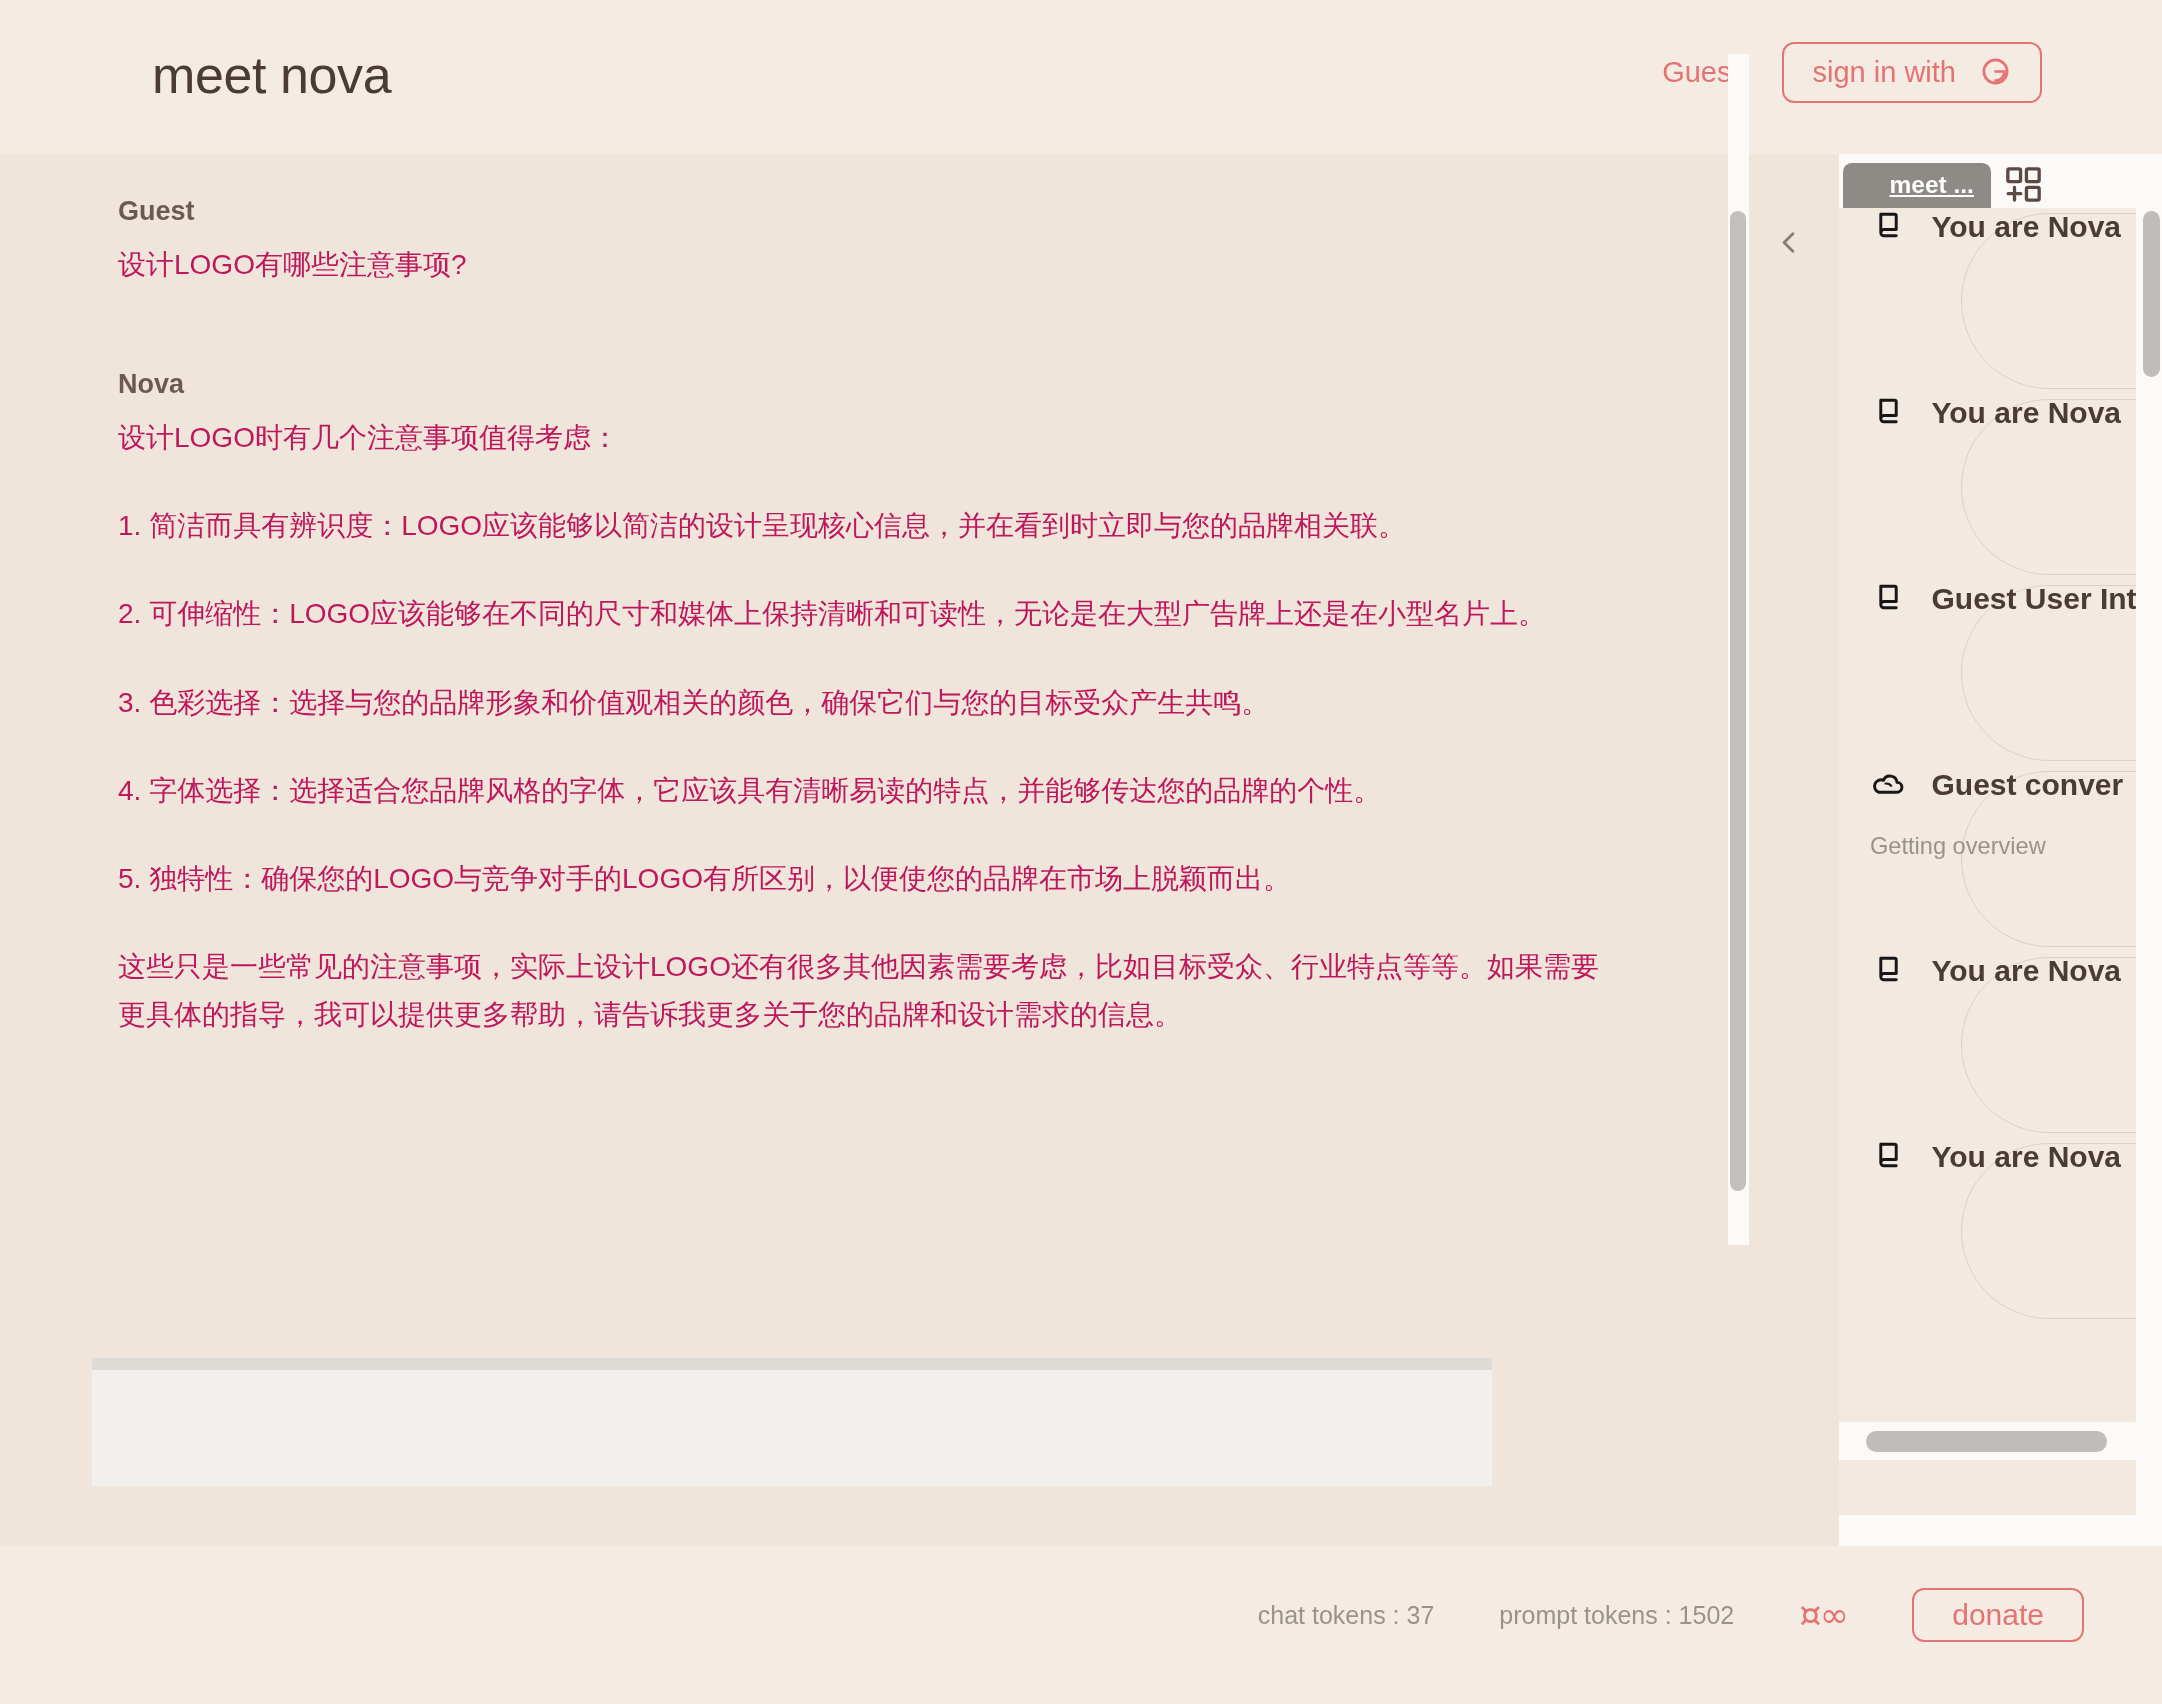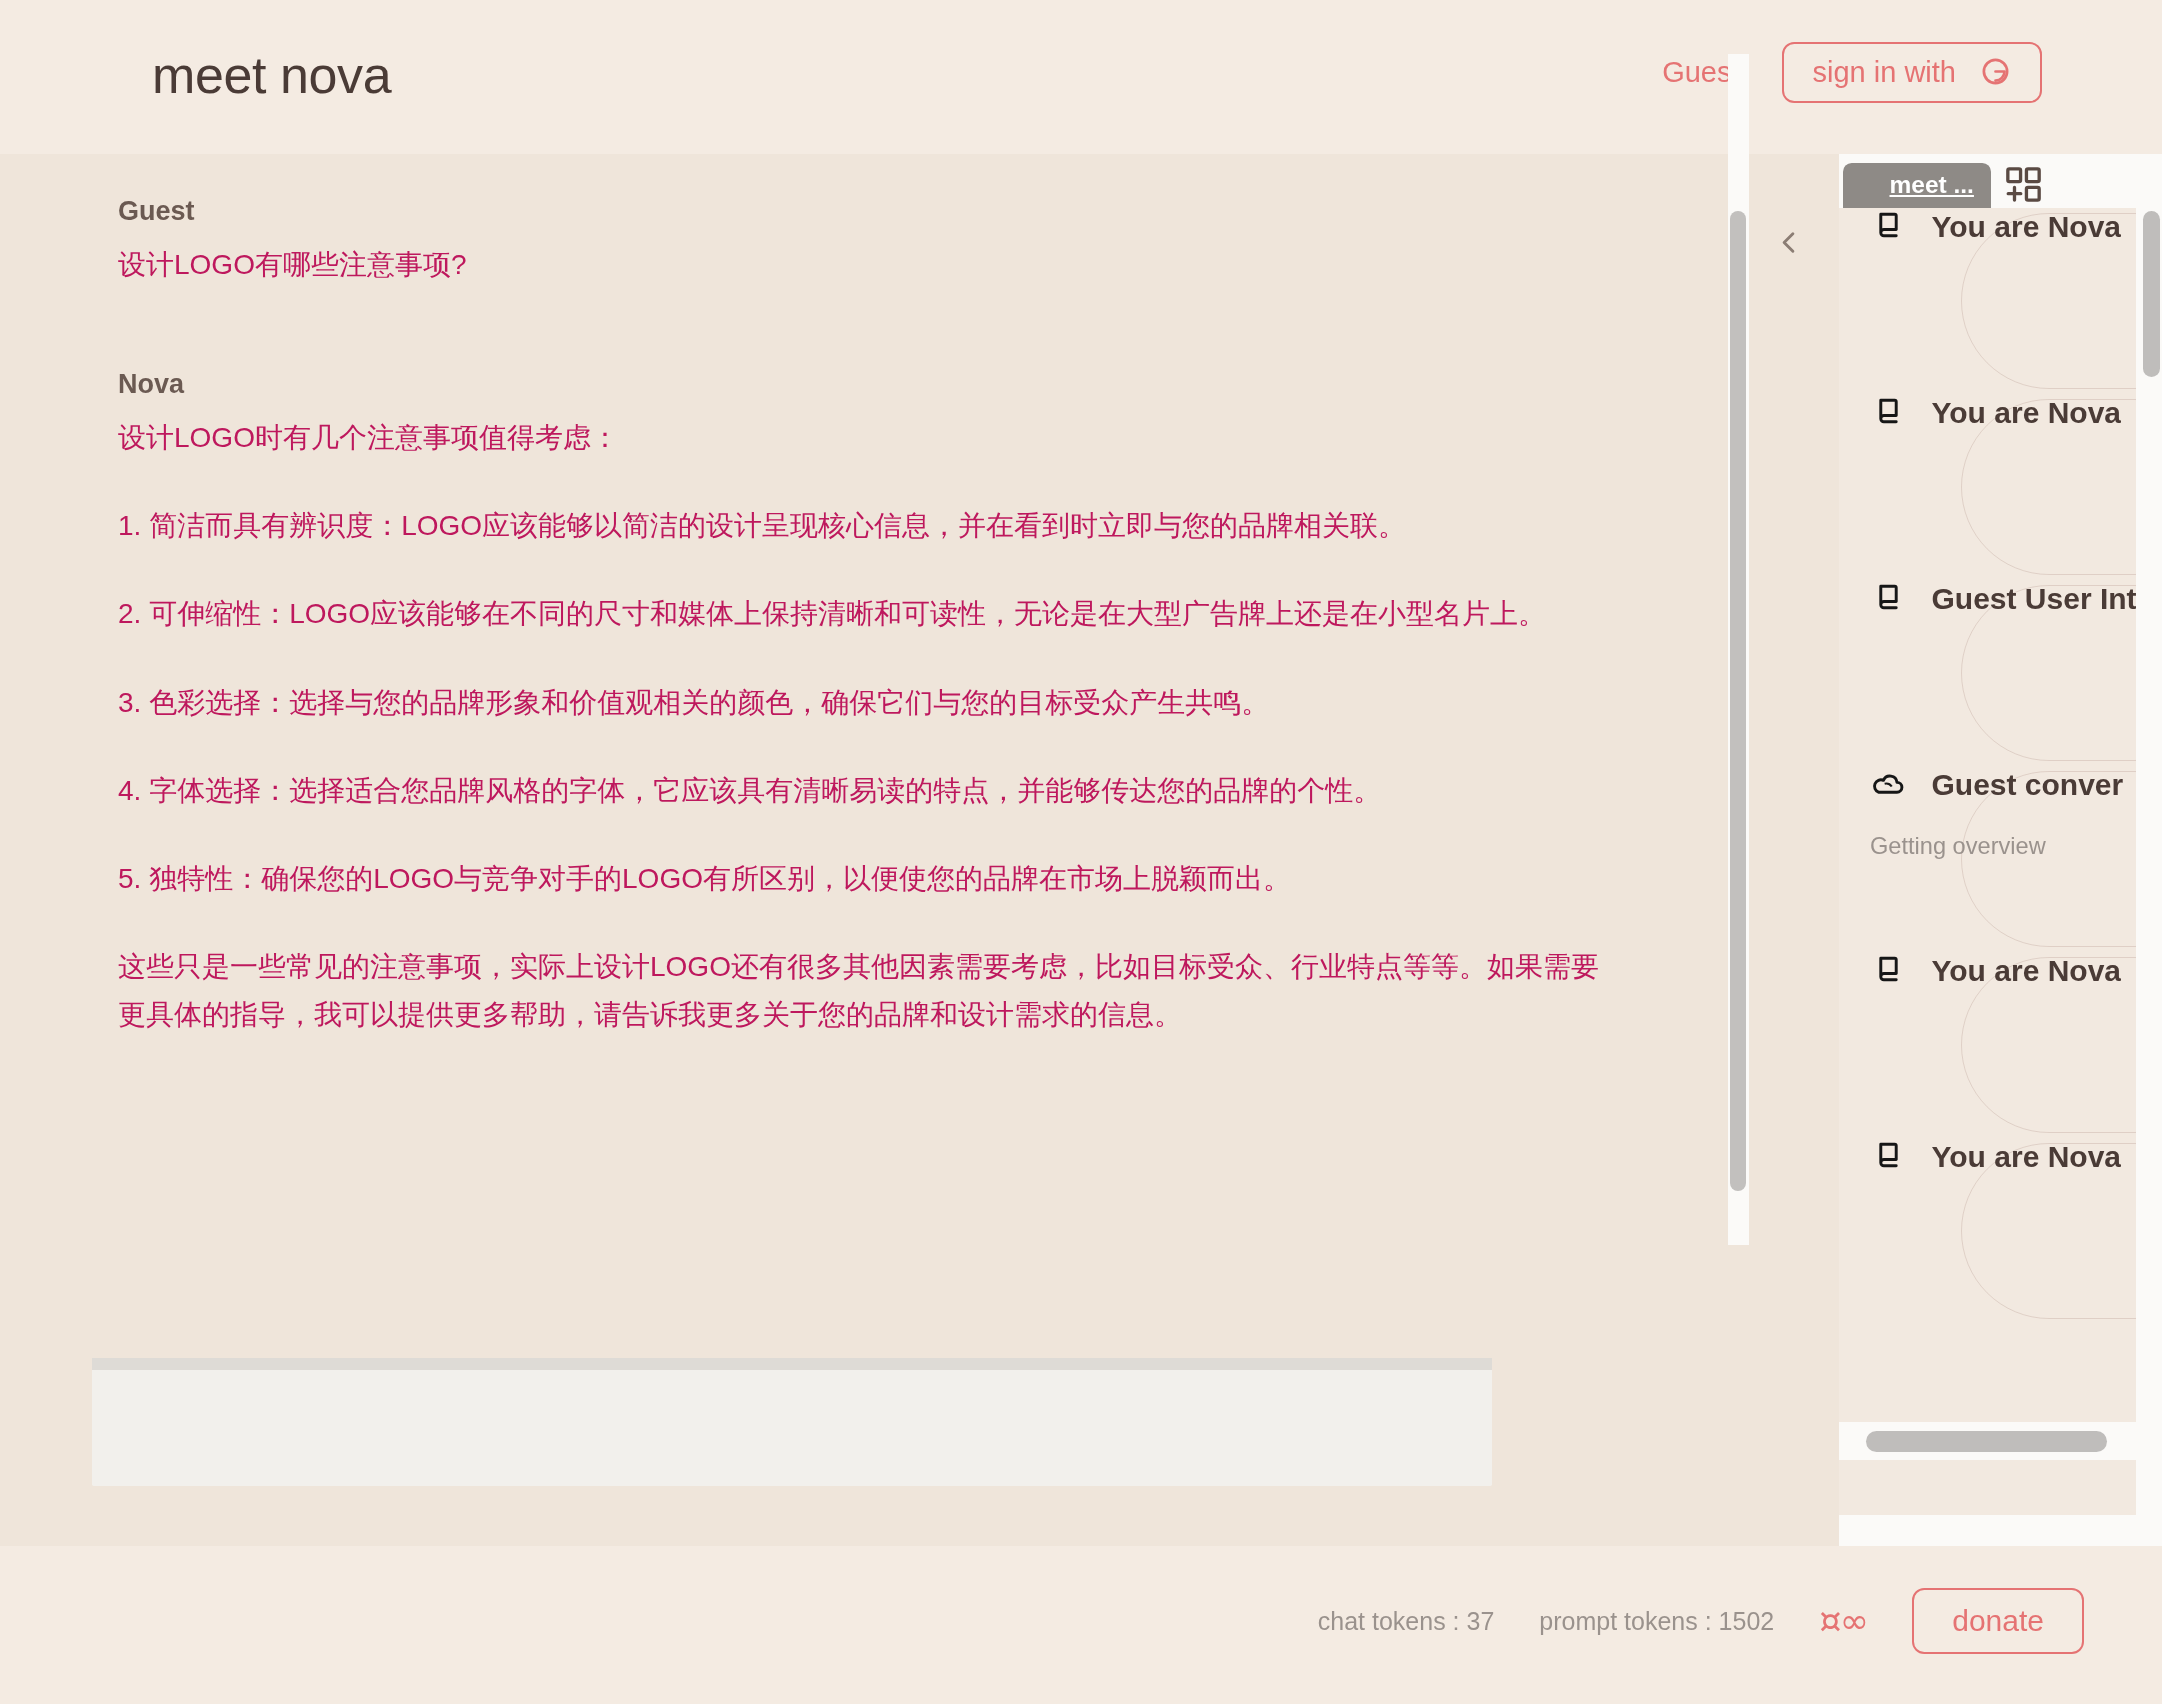--- a/index.html
+++ b/index.html
@@ -157,30 +157,30 @@
     width: 241px; height: 21px; background: #BFBDBB; border-radius: 10.5px;
   }
 
   
   .footer {
     position: absolute; left: 0; top: 1546px; width: 2163px; height: 159px;
     background: #F4EBE2;
   }
   .footer-inner {
     position: absolute; right: 79px; top: 42px;
-    display: flex; align-items: center; gap: 45px;
+    display: flex; align-items: center; gap: 65px;
   }
   .tok { font-size: 25px; color: #9A928D; white-space: nowrap; }
   .infinity-icon {
     font-size: 35px; color: #E57373; letter-spacing: -1.7px;
     font-family: "DejaVu Sans", sans-serif; white-space: nowrap;
   }
   .donate-btn {
     border: 2.6px solid #E57373; border-radius: 12.2px;
-    padding: 14px 38px; background: transparent; cursor: pointer;
+    padding: 8px 38px; background: transparent; cursor: pointer;
     font-size: 30px; color: #E57373; white-space: nowrap;
   }
 </style>
 </head>
 <body>
 
 <div id="app">
 
   <div class="header">
     <div class="brand">meet nova</div>

